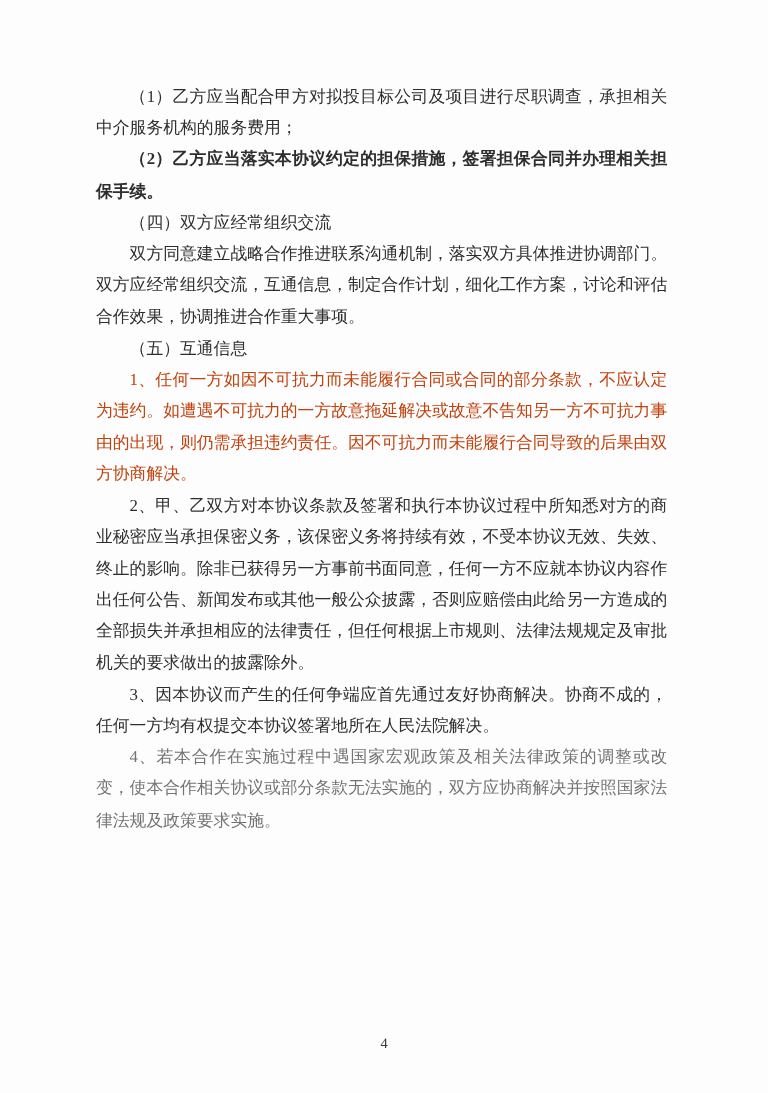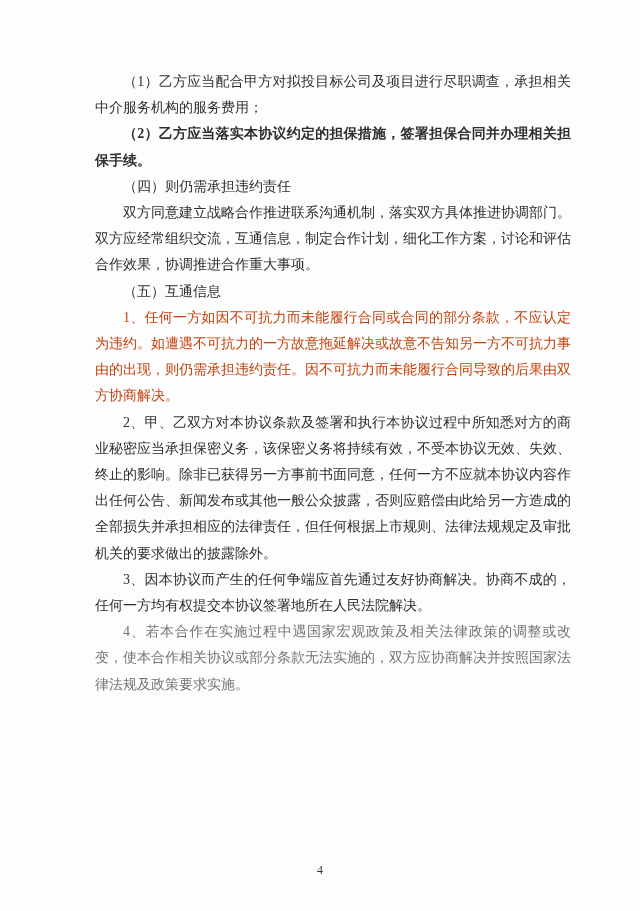--- a/index.html
+++ b/index.html
@@ -15,21 +15,21 @@
   .page {
     position: relative;
     width: 640px;
     height: 911px;
     background: #fdfdfd;
     overflow: hidden;
   }
   .content {
     position: absolute;
     top: 69px;
-    left: 95px;
+    left: 80px;
     width: 476px;
   }
   .para {
     margin: 0;
     padding: 0;
     text-indent: 2em;
     font-size: 14px;
     line-height: 26.2px;
     text-align: justify;
     text-justify: inter-ideograph;
@@ -52,21 +52,21 @@
     font-family: "Liberation Serif", "DejaVu Serif", serif;
   }
 </style>
 </head>
 <body>
 
 <div class="page" style="background: rgb(253, 253, 253);">
   <div class="content">
     <p class="para" style="color: rgb(46, 46, 46);">（1）乙方应当配合甲方对拟投目标公司及项目进行尽职调查，承担相关中介服务机构的服务费用；</p>
     <p class="para" style="color: rgb(46, 46, 46); font-weight: bold;">（2）乙方应当落实本协议约定的担保措施，签署担保合同并办理相关担保手续。</p>
-    <p class="para section-heading" style="color: rgb(46, 46, 46);">（四）则仍需承担违约责任</p>
+    <p class="para section-heading" style="color: rgb(46, 46, 46);">（四）双方应经常组织交流</p>
     <p class="para" style="color: rgb(46, 46, 46);">双方同意建立战略合作推进联系沟通机制，落实双方具体推进协调部门。双方应经常组织交流，互通信息，制定合作计划，细化工作方案，讨论和评估合作效果，协调推进合作重大事项。</p>
     <p class="para section-heading" style="color: rgb(46, 46, 46);">（五）互通信息</p>
     <p class="para" style="color: #c2410c;">1、任何一方如因不可抗力而未能履行合同或合同的部分条款，不应认定为违约。如遭遇不可抗力的一方故意拖延解决或故意不告知另一方不可抗力事由的出现，则仍需承担违约责任。因不可抗力而未能履行合同导致的后果由双方协商解决。</p>
     <p class="para" style="color: rgb(46, 46, 46);">2、甲、乙双方对本协议条款及签署和执行本协议过程中所知悉对方的商业秘密应当承担保密义务，该保密义务将持续有效，不受本协议无效、失效、终止的影响。除非已获得另一方事前书面同意，任何一方不应就本协议内容作出任何公告、新闻发布或其他一般公众披露，否则应赔偿由此给另一方造成的全部损失并承担相应的法律责任，但任何根据上市规则、法律法规规定及审批机关的要求做出的披露除外。</p>
     <p class="para" style="color: rgb(46, 46, 46);">3、因本协议而产生的任何争端应首先通过友好协商解决。协商不成的，任何一方均有权提交本协议签署地所在人民法院解决。</p>
     <p class="para" style="color: #737373;">4、若本合作在实施过程中遇国家宏观政策及相关法律政策的调整或改变，使本合作相关协议或部分条款无法实施的，双方应协商解决并按照国家法律法规及政策要求实施。</p>
   </div>
   <div class="page-footer">
     <span class="page-number">4</span>
   </div>

